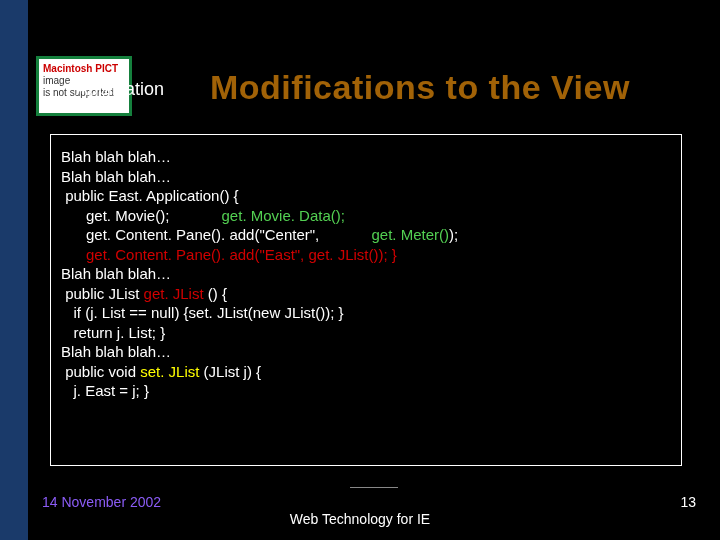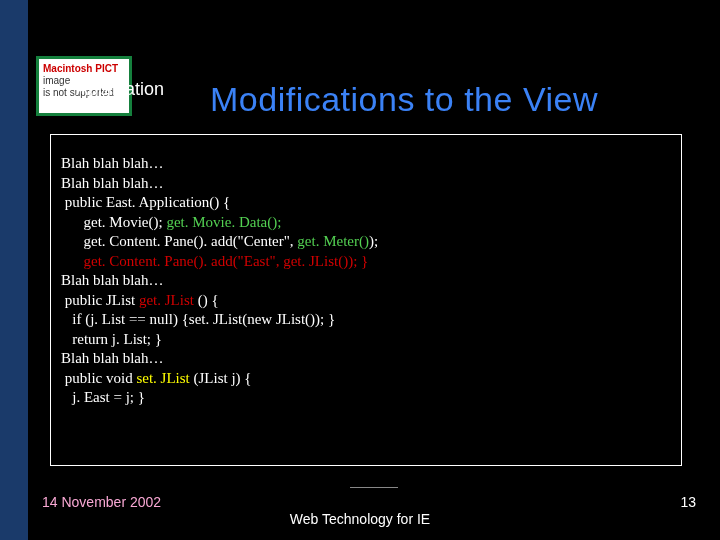--- a/index.html
+++ b/index.html
@@ -32,45 +32,44 @@
   .app-label {
     position: absolute;
     left: 76px; top: 79px;
     color: #fff;
     font-size: 18px;
     font-weight: normal;
   }
   .title {
     position: absolute;
     left: 210px; top: 68px;
-    color: #3b82f6;
+    color: #a16207;
     font-size: 34px;
-    font-weight: normal;
+    font-weight: bold;
     letter-spacing: 0.5px;
-    margin-top: 12px;
   }
   .code-box {
     position: absolute;
     left: 50px; top: 134px;
     width: 632px; height: 332px;
     border: 1px solid #fff;
-    padding: 19px 10px;
+    padding: 12px 10px;
     color: #fff;
     font-size: 15px;
     line-height: 1.3;
-    font-family: Liberation Serif, serif;
+    font-family: Liberation Sans, sans-serif;
   }
   .code-box .line { white-space: pre; }
   .red { color: #d00000; }
-  .green { color: #53d052; }
+  .green { color: #53d052; margin-left: 48px; }
   .yellow { color: #ffff00; }
   .footer-date {
     position: absolute;
     left: 42px; bottom: 30px;
-    color: #f9a8d4; font-size: 14px; text-align: center;
+    color: #8b5cf6; font-size: 14px; text-align: center;
   }
   .footer-center {
     position: absolute;
     left: 0; right: 0; bottom: 13px;
     text-align: center;
     color: #fff; font-size: 14px;
   }
   .footer-page {
     position: absolute;
     right: 24px; bottom: 30px;

